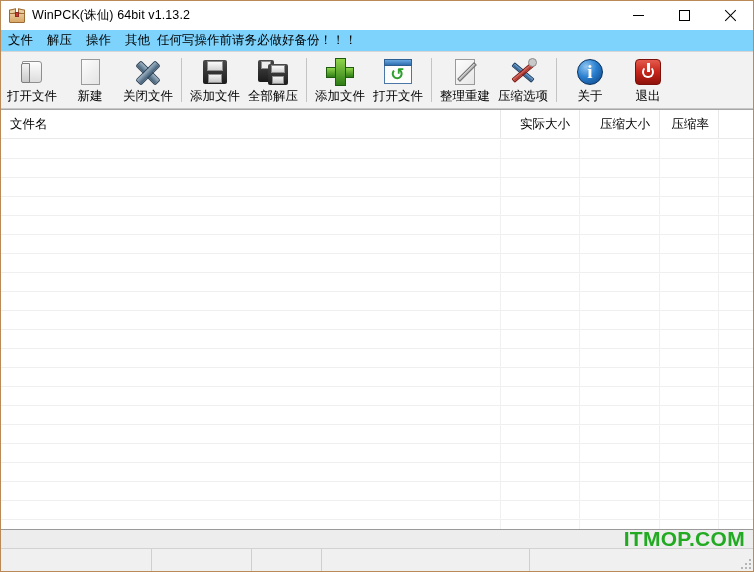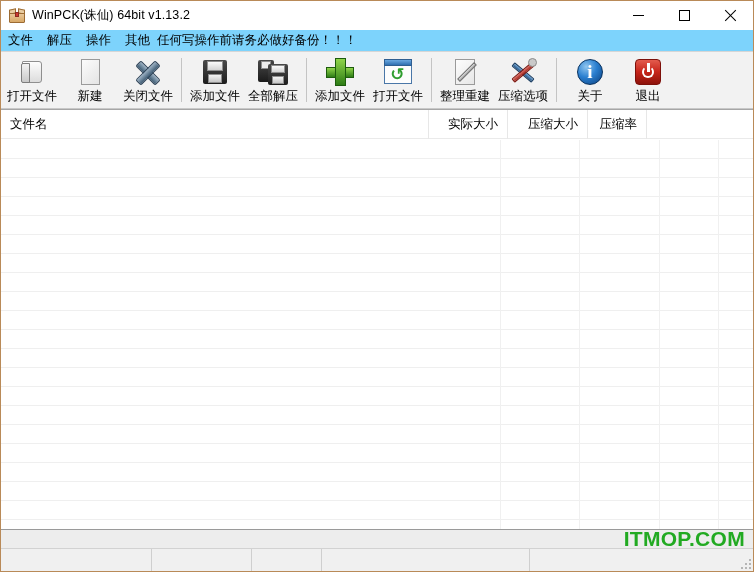--- a/index.html
+++ b/index.html
@@ -381,21 +381,21 @@
     height: 29px;
     display: flex;
     align-items: center;
     font-size: 12.5px;
     color: #000;
     border-right: 1px solid #e7e7e7;
     padding: 0 9px;
     white-space: nowrap;
     cursor: pointer;
   }
-  .col.name   { width: 428px; justify-content: flex-start; font-family: Liberation Mono, monospace; }
+  .col.name   { width: 500px; justify-content: flex-start; font-family: Liberation Mono, monospace; }
   .col.size   { width: 79px;  justify-content: flex-end; }
   .col.csize  { width: 80px;  justify-content: flex-end; }
   .col.ratio  { width: 59px;  justify-content: flex-end; }
   .col.tail   { flex: 1 1 auto; border-right: none; }
 
   .rows {
     position: absolute;
     left: 0; right: 0; top: 30px; bottom: 0;
     overflow: hidden;
   }

